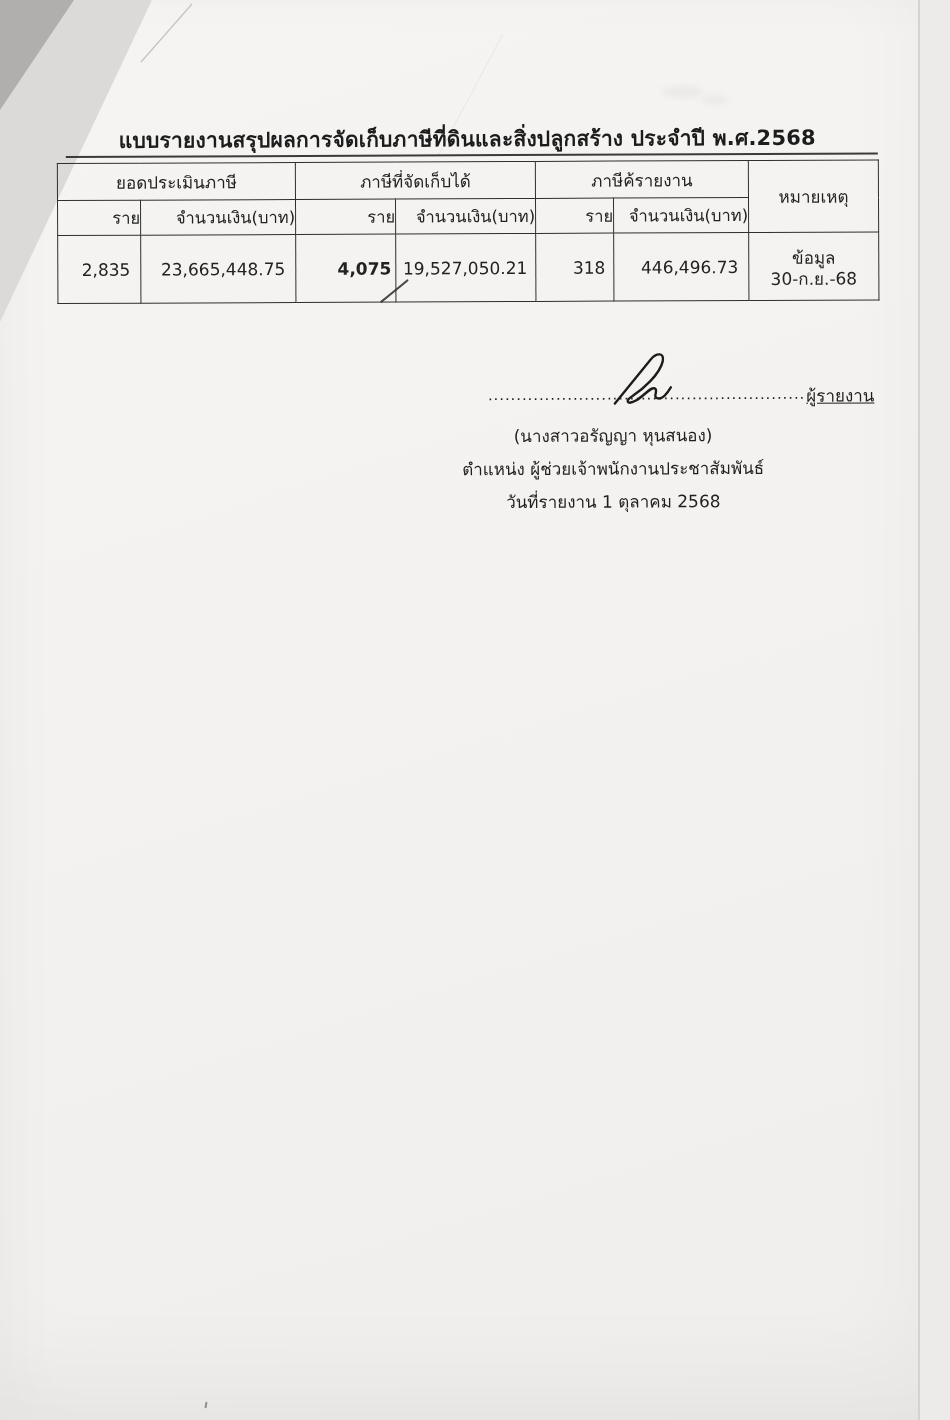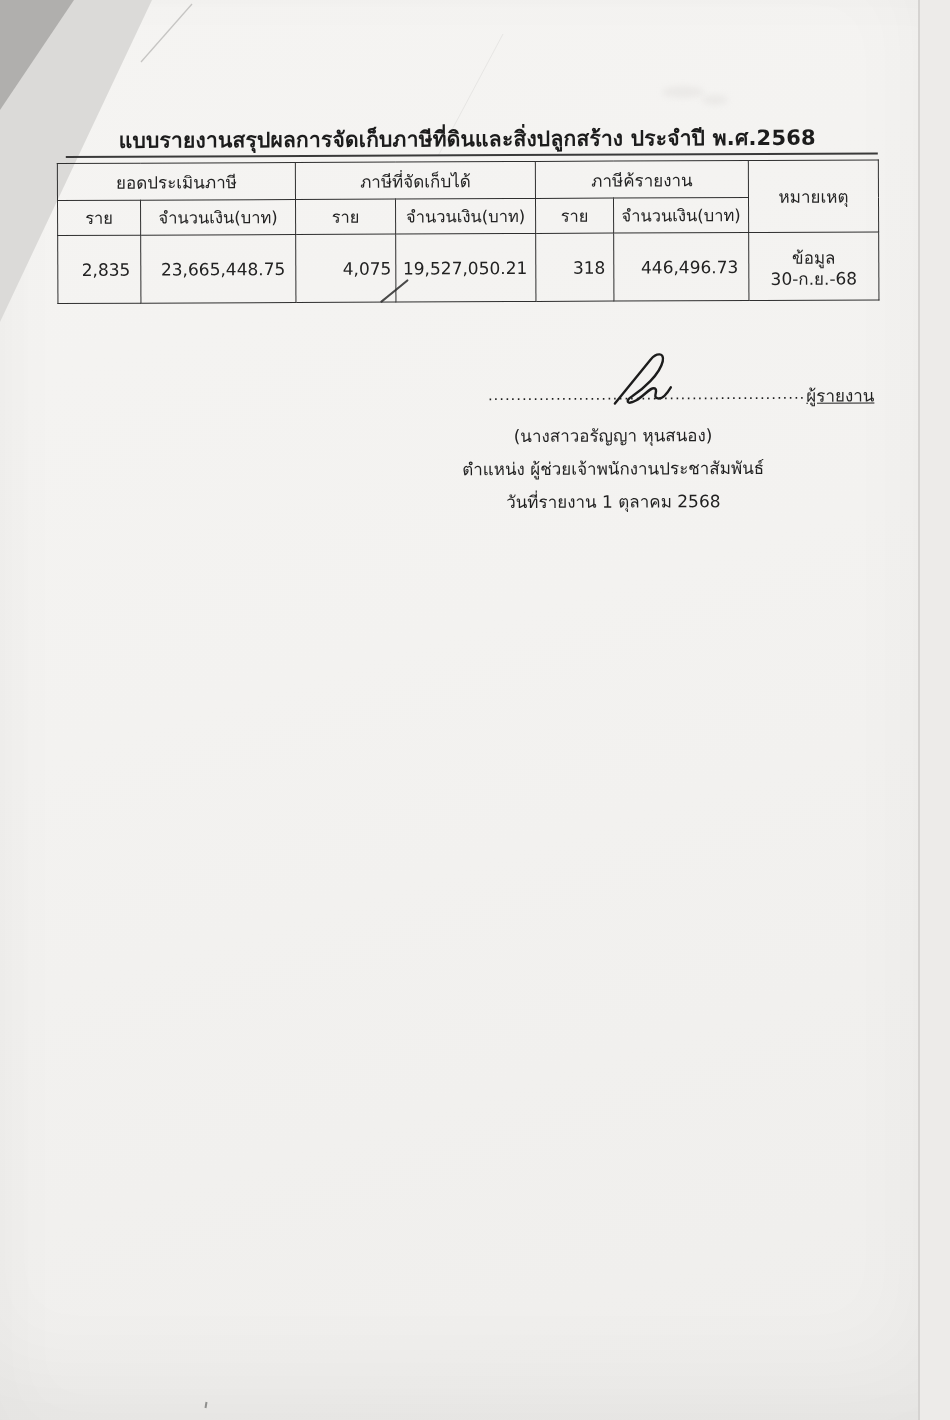--- a/index.html
+++ b/index.html
@@ -62,26 +62,26 @@
   .table-wrap{position:absolute;left:57px;top:163px;}
   table{
     border-collapse:collapse;table-layout:fixed;width:821px;
     font-size:17px;color:#222;
   }
   th,td{
     border:1.6px solid #2f2f2f;
     font-weight:normal;padding:0;overflow:visible;
   }
   tr.group-row th{height:36px;font-size:17px;text-align:center;vertical-align:middle;}
-  tr.sub-row th{height:34px;font-size:16.5px;text-align:center;vertical-align:middle;}
+  tr.sub-row th{height:34px;font-size:16.5px;text-align:right;vertical-align:middle;}
   tr.data-row td{height:67px;vertical-align:middle;font-size:17px;}
   td.num{text-align:right;}
   td.pad8{padding-right:10px;}
   td.pad6{padding-right:8px;margin-left:32px;}
-  td.pad2{padding-right:4px;position:relative;}
+  td.pad2{padding-right:4px;position:relative;font-weight:bold;}
   td.remarks{text-align:center;font-size:16px;line-height:1.0;}
   td.remarks .r1{margin-top:4px;}
   td.remarks .r2{margin-top:4px;}
   th.remarks-head{font-size:17px;margin-top:40px;}
   .pen-check{
     position:absolute;right:-14px;bottom:-2px;width:30px;height:26px;
   }
   
   .sig-row{
     position:absolute;left:487px;top:382px;height:26px;

